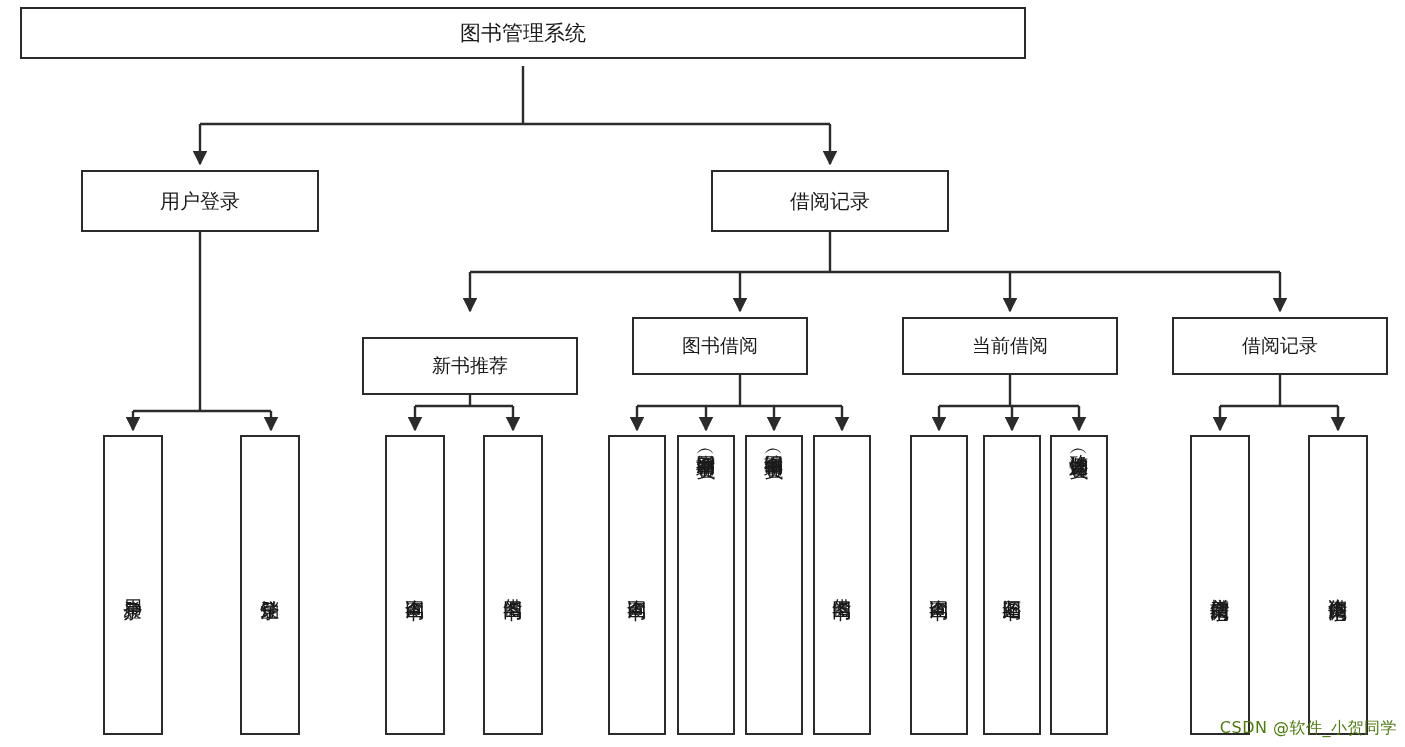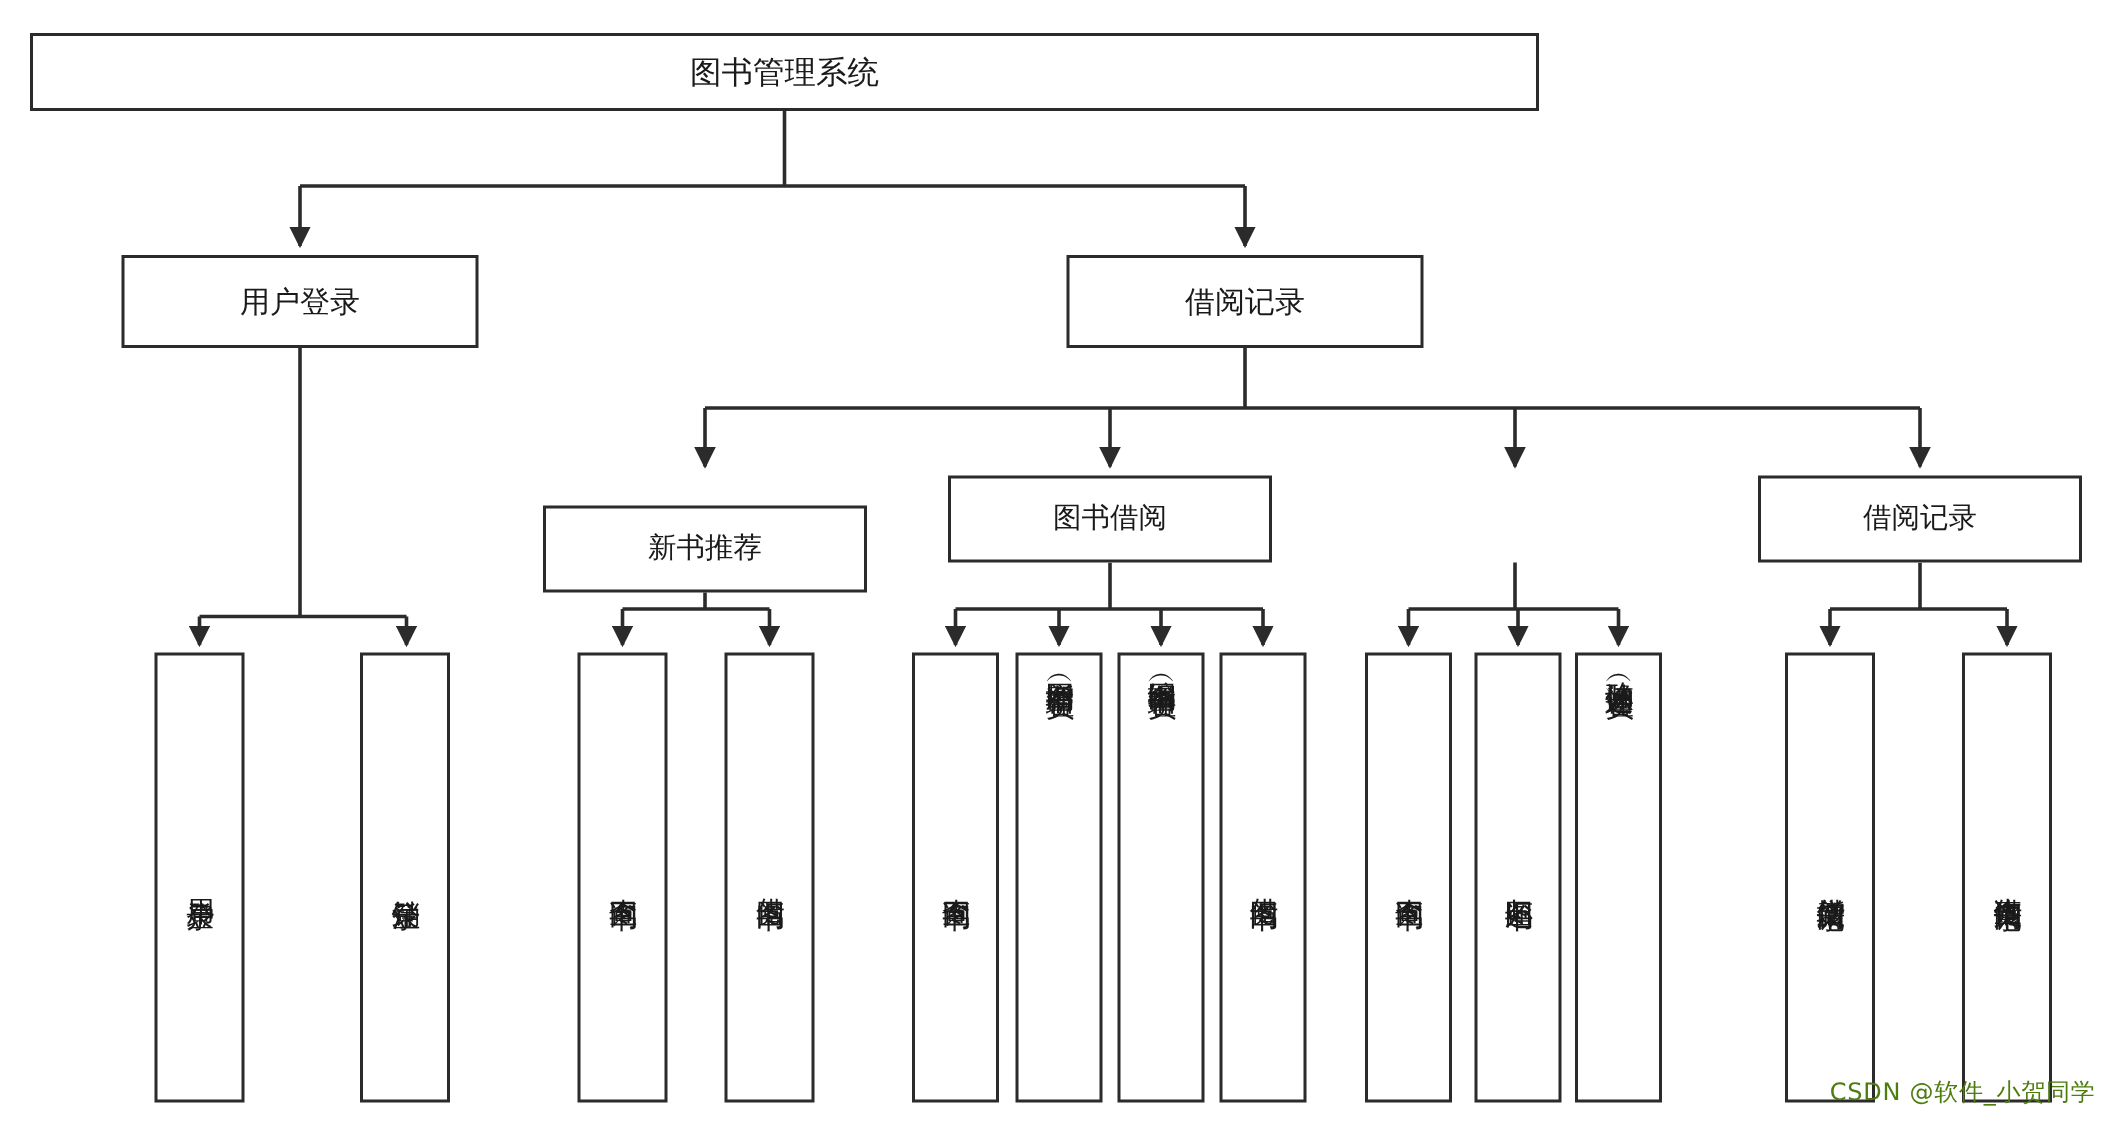--- a/index.html
+++ b/index.html
@@ -111,36 +111,39 @@
       <path d="M 1012 406 L 1012 430" marker-end="url(#arrow)"></path>
       <path d="M 1079 406 L 1079 430" marker-end="url(#arrow)"></path>
 
       <path d="M 1280 375 L 1280 406"></path>
       <path d="M 1220 406 L 1338 406"></path>
       <path d="M 1220 406 L 1220 430" marker-end="url(#arrow)"></path>
       <path d="M 1338 406 L 1338 430" marker-end="url(#arrow)"></path>
     </g>
   </svg>
 
-  <div class="node node-root" style="left:20px; top:22px; width:1006px; height:52px;">
+  <div class="node node-root" style="left:20px; top:7px; width:1006px; height:52px;">
     <span class="label-h">图书管理系统</span>
   </div>
 
   <div class="node node-l2" style="left:81px; top:170px; width:238px; height:62px;">
     <span class="label-h">用户登录</span>
   </div>
   <div class="node node-l2" style="left:711px; top:170px; width:238px; height:62px;">
     <span class="label-h">借阅记录</span>
   </div>
 
   <div class="node node-l3" style="left:362px; top:317px; width:216px; height:58px;margin-top:20px;">
     <span class="label-h">新书推荐</span>
   </div>
-  <div class="node node-l3" style="left:632px; top:317px; width:216px; height:58px;">
+  <div class="node node-l3" style="left:632px; top:317px; width:176px; height:58px;">
     <span class="label-h">图书借阅</span>
+  </div>
+  <div class="node node-l3" style="left:902px; top:317px; width:216px; height:58px;">
+    <span class="label-h">当前借阅</span>
   </div>
   <div class="node node-l3" style="left:1172px; top:317px; width:216px; height:58px;">
     <span class="label-h">借阅记录</span>
   </div>
 
   <div class="node node-leaf" style="left:103px; top:435px; width:60px; height:300px;">
     <span class="label-v">用户登录</span>
   </div>
   <div class="node node-leaf" style="left:240px; top:435px; width:60px; height:300px;">
     <span class="label-v">注销登录</span>

